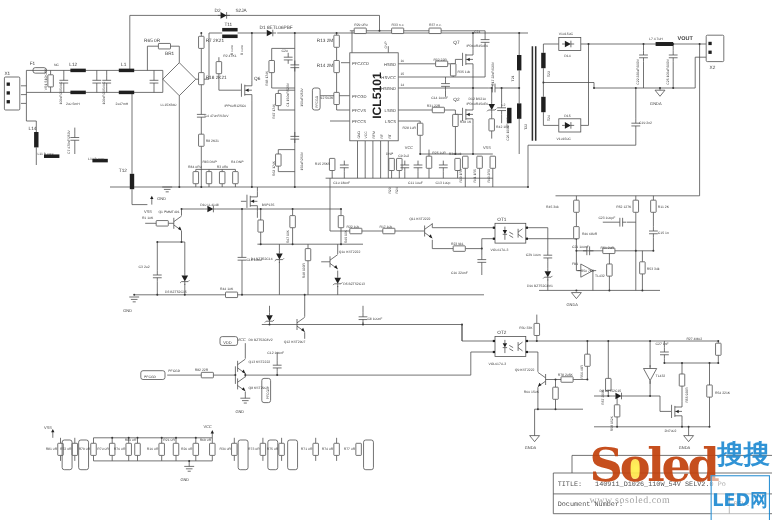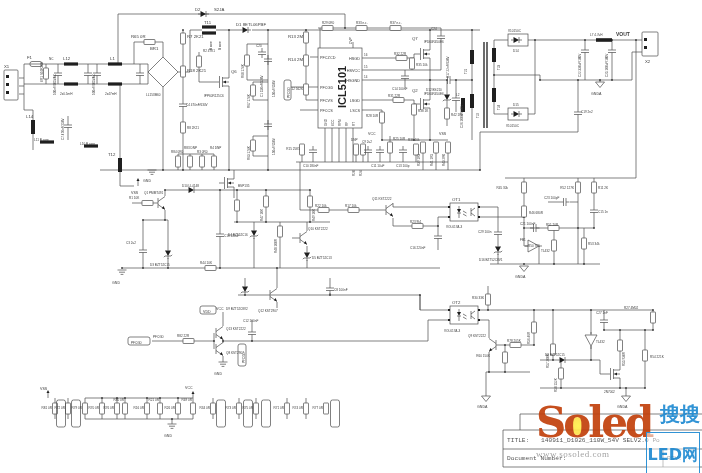--- a/index.html
+++ b/index.html
@@ -15,22 +15,22 @@
   .sym{stroke:#4a4a4a;stroke-width:.7;fill:#fff}
   .open{stroke:#4a4a4a;stroke-width:.7;fill:none}
   .blk{fill:#1f1f1f;stroke:none}
   .dot{fill:#3a3a3a}
   
   .wm{position:absolute;left:534px;top:402px;width:168px;height:68px;pointer-events:none;opacity:.92}
   .wm-sun{position:absolute;left:34px;top:14px;width:20px;height:20px;border-radius:50%;
           background:radial-gradient(circle,#fff34d 0%,#ffe24a 55%,rgba(255,226,74,0) 100%)}
   .wm-brand{position:absolute;left:2px;top:0;font-family:"DejaVu Serif",serif;font-weight:bold;
             font-size:42px;line-height:1;color:#c2410c;letter-spacing:-3px}
-  .wm-cn1{position:absolute;right:2px;top:2px;font-family:Liberation Serif, serif;font-weight:bold;
-          font-size:20px;line-height:1;color:#1f8ad2}
+  .wm-cn1{position:absolute;right:2px;top:2px;font-family:Liberation Mono, monospace;font-weight:bold;
+          font-size:24px;line-height:1;color:#1f8ad2}
   .wm-cn2{position:absolute;right:2px;top:30px;font-family:"DejaVu Sans",sans-serif;font-weight:bold;
           font-size:16px;line-height:1;color:#1f8ad2;border:1.5px solid #1f8ad2;padding:14px 1px;background:rgba(255,255,255,.55)}
   .wm-url{position:absolute;left:2px;top:47px;font-family:Liberation Serif, serif;font-size:9px;color:#9b9b9b;letter-spacing:.5px}
 </style>
 </head>
 <body>
 
 <div class="stage">
 <svg width="702" height="473" viewBox="0 0 702 473">
 <defs>

